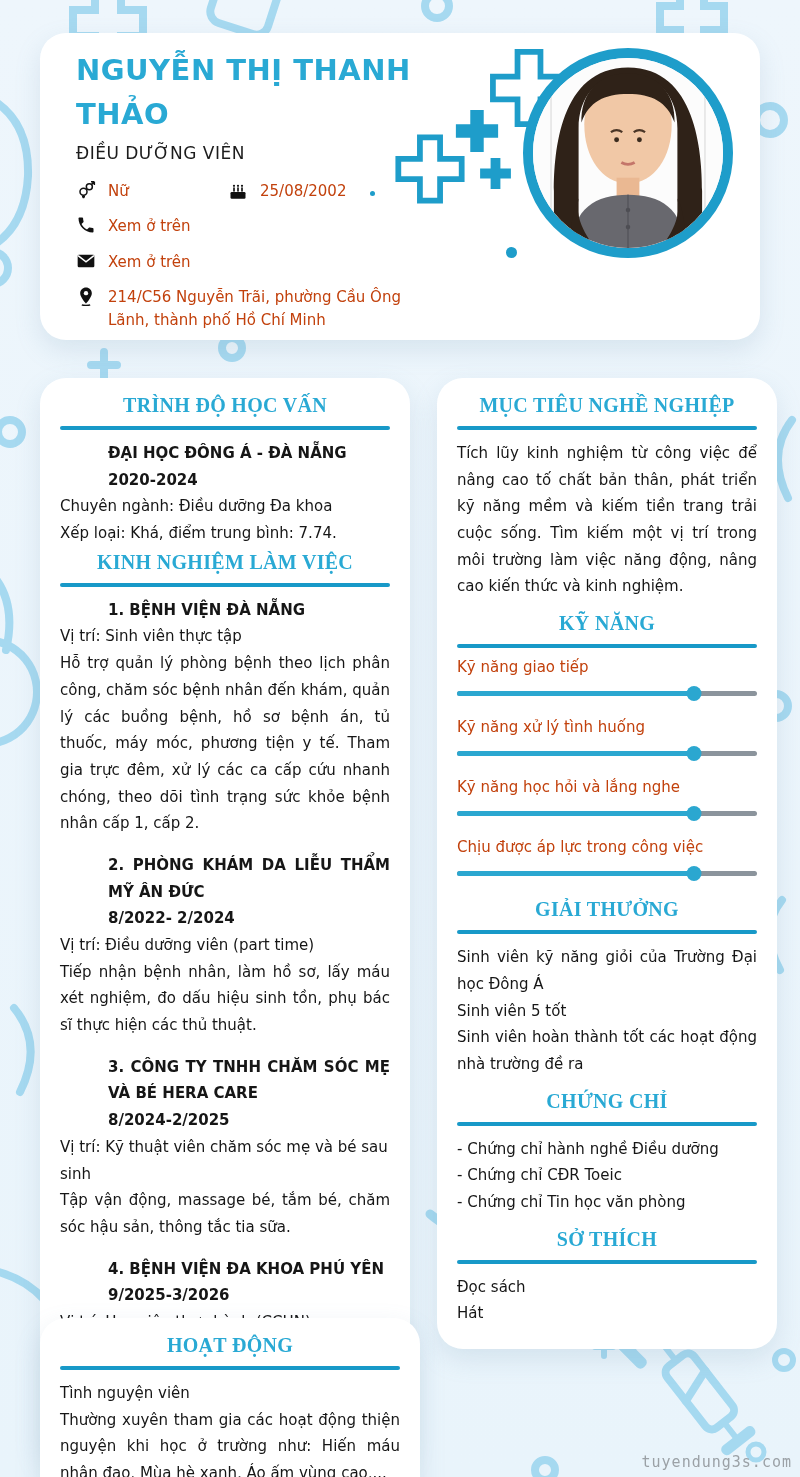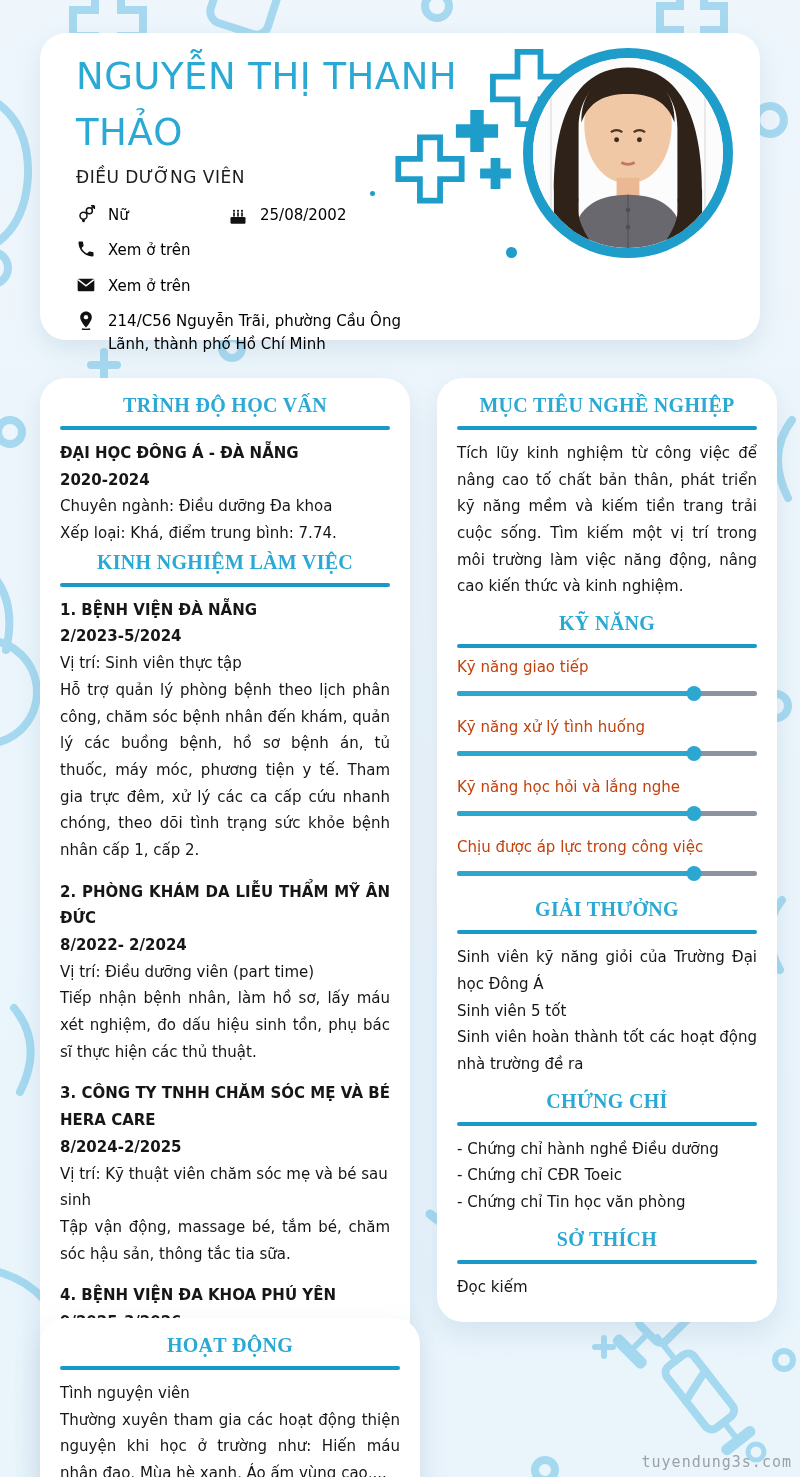--- a/index.html
+++ b/index.html
@@ -10,45 +10,45 @@
     font-family:"DejaVu Sans","Liberation Sans",sans-serif;
     color:#1c1c1c;
   }
   .bg-pattern { position:absolute; inset:0; z-index:0; }
   .card {
     position:absolute; background:#fff; border-radius:26px;
     box-shadow:0 10px 26px rgba(110,150,175,.18); z-index:2;
   }
   
   .top-card { left:40px; top:33px; width:720px; height:307px; padding:16px 0 0 36px; }
-  .name { width:410px; font-size:37px; font-weight:400; line-height:1.5; color:#29a9d4; letter-spacing:.5px; }
+  .name { width:410px; font-size:29px; font-weight:700; line-height:1.5; color:#29a9d4; letter-spacing:.5px; }
   .job-title { margin-top:7px; font-size:17px; color:#1c1c1c; letter-spacing:.5px; }
   .info { margin-top:17px; position:relative; width:430px; }
   .info-row { position:relative; display:flex; align-items:flex-start; margin-bottom:12px; min-height:20px; }
   .info-row .icon { width:20px; height:20px; margin-right:12px; flex:0 0 auto; margin-top:0px; }
-  .info-row .txt { font-size:15px; line-height:1.55; color:#000000; }
-  .bday { position:absolute; left:152px; top:0; display:flex; align-items:flex-end; }
+  .info-row .txt { font-size:15px; line-height:1.55; color:#c2410c; }
+  .bday { position:absolute; left:152px; top:0; display:flex; align-items:center; }
   .bday .icon { width:20px; height:20px; margin-right:12px; }
   .addr-txt { width:312px; }
   .photo-wrap {
     position:absolute; left:483px; top:15px; width:210px; height:210px;
     border-radius:50%; border:10px solid #1e9dca; overflow:hidden; background:#fdfdfd; z-index:3;
   }
   .deco { position:absolute; z-index:1; }
   .deco-dot { position:absolute; background:#1e9dca; border-radius:50%; z-index:1; }
   
   .left-card  { left:40px;  top:378px; width:370px; padding:16px 20px 22px 20px; }
   .right-card { left:437px; top:378px; width:340px; padding:16px 20px 22px 20px; }
   .bottom-card{ left:40px;  top:1318px; width:380px; height:220px; padding:16px 20px; }
   .sec-title { text-align:center; font-size:20px; font-weight:800; color:#29a9d4; letter-spacing:.3px;font-family:Liberation Serif, serif; }
   .sec-bar { height:4px; background:#1899c8; border-radius:2px; margin:9px 0 10px 0; }
   .mt { margin-top:12px; }
   p.body, div.body { font-size:15px; line-height:1.78; color:#161616; }
   .just { text-align:justify; }
-  .b { font-weight:700; }
+  .b { font-weight:700;margin-left:48px; }
   .exp-item { margin-bottom:15px; }
   .exp-item:last-child { margin-bottom:0; }
   
   .skill { margin-bottom:17px; }
   .skill-label { font-size:15px; color:#c2410c; margin-bottom:10px; }
   .slider { position:relative; height:15px; }
   .track { position:absolute; left:0; right:0; top:5px; height:5px; background:#8b949c; border-radius:3px; }
   .track-fill { position:absolute; left:0; top:5px; height:5px; background:#2ba7d0; border-radius:3px; }
   .knob { position:absolute; top:0; width:15px; height:15px; border-radius:50%; background:#2ba7d0; transform:translateX(-50%); }
   .watermark {
@@ -218,21 +218,20 @@
     <div class="body">Chuyên ngành: Điều dưỡng Đa khoa</div>
     <div class="body">Xếp loại: Khá, điểm trung bình: 7.74.</div>
   </section>
 
   <section>
     <div class="sec-title" style="margin-top:4px;text-align:center;">KINH NGHIỆM LÀM VIỆC</div>
     <div class="sec-bar"></div>
 
     <div class="exp-item">
       <div class="body b">1. BỆNH VIỆN ĐÀ NẴNG</div>
-      <div class="body b">2/2023-5/2024</div>
       <div class="body">Vị trí: Sinh viên thực tập</div>
       <div class="body just">Hỗ trợ quản lý phòng bệnh theo lịch phân công, chăm sóc bệnh nhân đến khám, quản lý các buồng bệnh, hồ sơ bệnh án, tủ thuốc, máy móc, phương tiện y tế. Tham gia trực đêm, xử lý các ca cấp cứu nhanh chóng, theo dõi tình trạng sức khỏe bệnh nhân cấp 1, cấp 2.</div>
     </div>
 
     <div class="exp-item">
       <div class="body b just">2. PHÒNG KHÁM DA LIỄU THẨM MỸ ÂN ĐỨC</div>
       <div class="body b">8/2022- 2/2024</div>
       <div class="body">Vị trí: Điều dưỡng viên (part time)</div>
       <div class="body just">Tiếp nhận bệnh nhân, làm hồ sơ, lấy máu xét nghiệm, đo dấu hiệu sinh tồn, phụ bác sĩ thực hiện các thủ thuật.</div>
     </div>
@@ -310,21 +309,22 @@
     <div class="sec-title mt">CHỨNG CHỈ</div>
     <div class="sec-bar"></div>
     <div class="body">- Chứng chỉ hành nghề Điều dưỡng</div>
     <div class="body">- Chứng chỉ CĐR Toeic</div>
     <div class="body">- Chứng chỉ Tin học văn phòng</div>
   </section>
 
   <section>
     <div class="sec-title mt">SỞ THÍCH</div>
     <div class="sec-bar"></div>
-    <div class="body">Đọc kiếm</div>
+    <div class="body">Đọc sách</div>
+    <div class="body">Hát</div>
   </section>
 </div>
 
 <div class="card bottom-card">
   <div class="sec-title">HOẠT ĐỘNG</div>
   <div class="sec-bar"></div>
   <div class="body">Tình nguyện viên</div>
   <div class="body just">Thường xuyên tham gia các hoạt động thiện nguyện khi học ở trường như: Hiến máu nhân đạo, Mùa hè xanh, Áo ấm vùng cao,...</div>
 </div>
 

